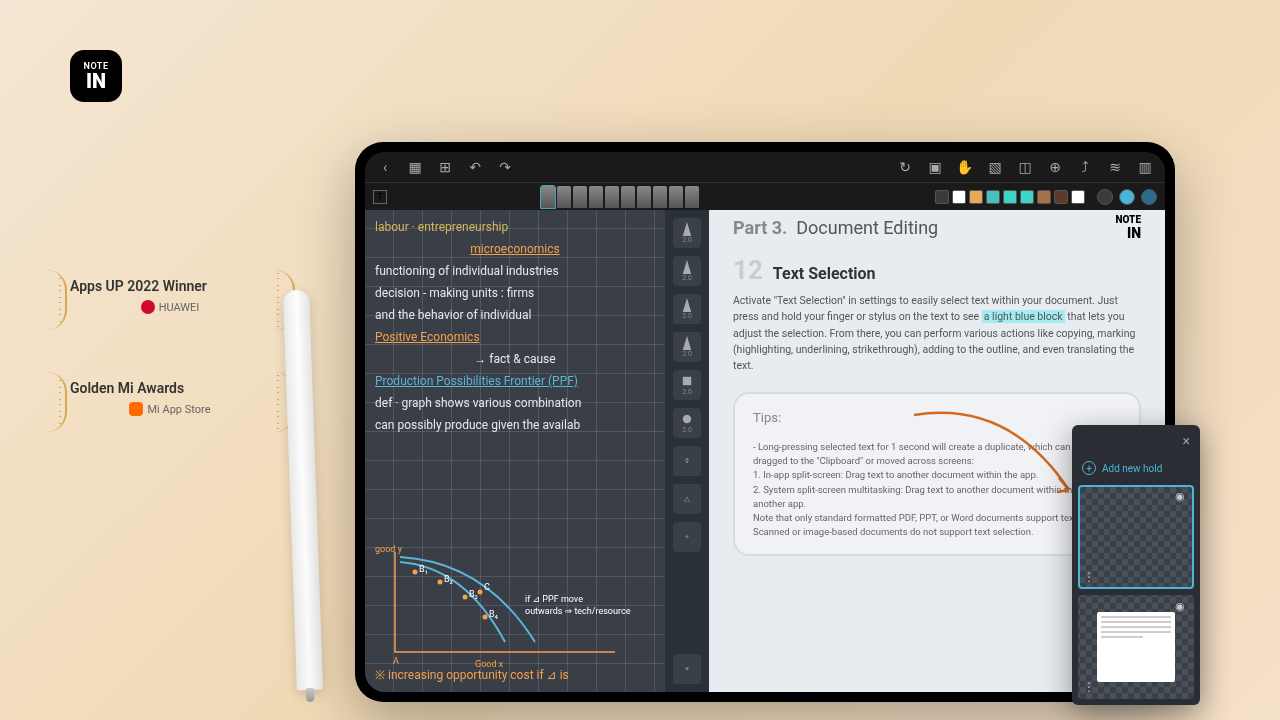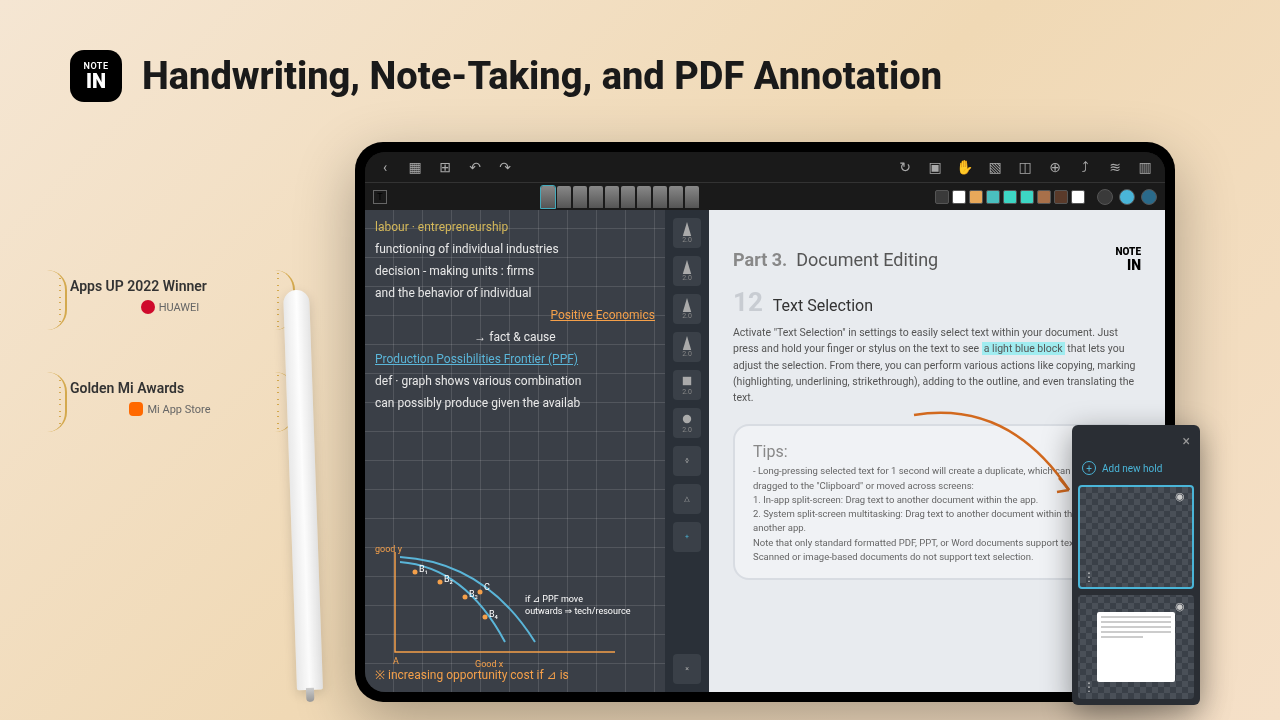--- a/index.html
+++ b/index.html
@@ -37,54 +37,53 @@
 .left-note{width:300px;background:#3a3f47;position:relative;background-image:repeating-linear-gradient(0deg,transparent,transparent 28px,rgba(255,255,255,0.12) 28px,rgba(255,255,255,0.12) 29px),repeating-linear-gradient(90deg,transparent,transparent 28px,rgba(255,255,255,0.12) 28px,rgba(255,255,255,0.12) 29px);padding:8px 10px;font-family:"Comic Sans MS",cursive;font-size:12px;color:#e8e8e8;line-height:1.5}
 .hw{margin-bottom:4px}
 .hw.orange{color:#f5a04a}
 .hw.blue{color:#5ab5d8}
 .hw.yellow{color:#d4b85a}
 .hw.underline{text-decoration:underline}
 .pen-sidebar{width:44px;background:#2a3038;display:flex;flex-direction:column;align-items:center;padding:8px 0;gap:8px}
 .ps-tool{width:28px;height:30px;background:#3a4048;border-radius:4px;display:flex;flex-direction:column;align-items:center;justify-content:center;color:#aaa;font-size:7px;cursor:pointer}
 .ps-tool svg{width:14px;height:14px;fill:#aaa}
 .ps-val{color:#888}
-.doc-view{flex:1;background:#e8ebef;padding:36px 24px;position:relative;overflow:hidden}
+.doc-view{flex:1;background:#e8ebef;padding:4px 24px;position:relative;overflow:hidden}
 .doc-head{display:flex;align-items:center;justify-content:space-between;margin-bottom:14px}
 .part-title{font-size:18px;color:#555}
 .part-num{font-weight:700;color:#888}
 .doc-logo{font-size:10px;font-weight:900;text-align:right}
 .section-row{display:flex;align-items:baseline;gap:10px;margin-bottom:8px}
 .sec-num{font-size:26px;font-weight:700;color:#c8ccd2}
-.sec-title{font-size:16px;font-weight:400;color:#333}
+.sec-title{font-size:16px;font-weight:700;color:#333}
 .doc-body{font-size:10.5px;color:#555;line-height:1.55}
 .highlight{background:#a0ecf0;padding:0 2px}
 .arrow-svg{position:absolute;top:200px;left:200px;width:200px;height:120px}
 .tips-box{margin-top:18px;background:#f0f2f5;border:2px solid #d8dce2;border-radius:16px;padding:14px 18px;font-size:9.5px;color:#666;line-height:1.5}
-.tips-title{color:#888;font-size:16px;margin-bottom:0}
+.tips-title{color:#888;font-size:13px;margin-bottom:12px}
 .layers-panel{position:absolute;right:80px;top:425px;width:128px;height:280px;background:#2a2e34;border-radius:6px;box-shadow:0 8px 30px rgba(0,0,0,0.4);padding:6px;display:flex;flex-direction:column;gap:6px}
 .lp-close{color:#999;font-size:14px;text-align:right;cursor:pointer;padding:2px 4px}
 .lp-add{display:flex;align-items:center;gap:6px;color:#4ab5d8;font-size:10px;cursor:pointer;padding:4px}
 .lp-add-icon{width:14px;height:14px;border:1.5px solid #4ab5d8;border-radius:50%;display:flex;align-items:center;justify-content:center;font-size:10px}
 .lp-layer{flex:1;background-image:repeating-conic-gradient(#4a5058 0 25%,#3a4048 0 50%);background-size:12px 12px;border-radius:4px;position:relative;border:2px solid transparent}
 .lp-layer.active{border-color:#4ab5d8}
 .lp-eye{position:absolute;top:3px;right:3px;width:14px;height:14px;color:#ccc;font-size:11px}
 .lp-dots{position:absolute;bottom:3px;left:3px;color:#ccc;font-size:12px}
 .lp-doc-preview{position:absolute;inset:15%;background:#fff;border-radius:2px;padding:4px}
 .lp-doc-preview div{height:2px;background:#ccc;margin-bottom:3px}
 .graph-svg{position:absolute;bottom:10px;left:10px;width:260px;height:140px}
 </style>
 </head>
 <body>
 
 <div class="header">
   <div class="app-logo">
     <div class="note-txt">NOTE</div>
     <div class="in-txt">IN</div>
   </div>
-  <h1 class="main-title">Handwriting, Note-Taking, and PDF Annotation</h1>
 </div>
 
 <div class="awards">
   <div class="award-item">
     <div class="award-title">Apps UP 2022 Winner</div>
     <div class="award-brand">
       <span class="huawei-icon"></span>
       <span>HUAWEI</span>
     </div>
   </div>
@@ -145,24 +144,25 @@
       </div>
       <div class="sel-mode">
         <div style="background:#3a3a3a"></div>
         <div style="background:#4ab5d8"></div>
         <div style="background:#2a6a8a"></div>
       </div>
     </div>
     <div class="canvas-area">
       <div class="left-note">
         <div class="hw yellow">labour · entrepreneurship</div>
+        <div class="hw orange underline" style="text-align:center">microeconomics</div>
         <div class="hw">functioning of individual industries</div>
         <div class="hw">decision - making units : firms</div>
         <div class="hw">and the behavior of individual</div>
-        <div class="hw orange underline" style="text-align:right">Positive Economics</div>
+        <div class="hw orange underline" style="">Positive Economics</div>
         <div class="hw" style="text-align:center">→ fact &amp; cause</div>
         <div class="hw blue underline">Production Possibilities Frontier (PPF)</div>
         <div class="hw">def · graph shows various combination</div>
         <div class="hw">can possibly produce given the availab</div>
         <svg class="graph-svg">
           <path d="M20 10 L20 110 L240 110" stroke="#f5a04a" stroke-width="1.5" fill="none"></path>
           <path d="M25 20 Q90 25 130 100" stroke="#5ab5d8" stroke-width="2" fill="none"></path>
           <path d="M25 15 Q110 20 160 100" stroke="#5ab5d8" stroke-width="2" fill="none"></path>
           <circle cx="40" cy="30" r="2.5" fill="#f5a04a"></circle>
             <text x="44" y="30" fill="#fff" font-size="9">B₁</text>

